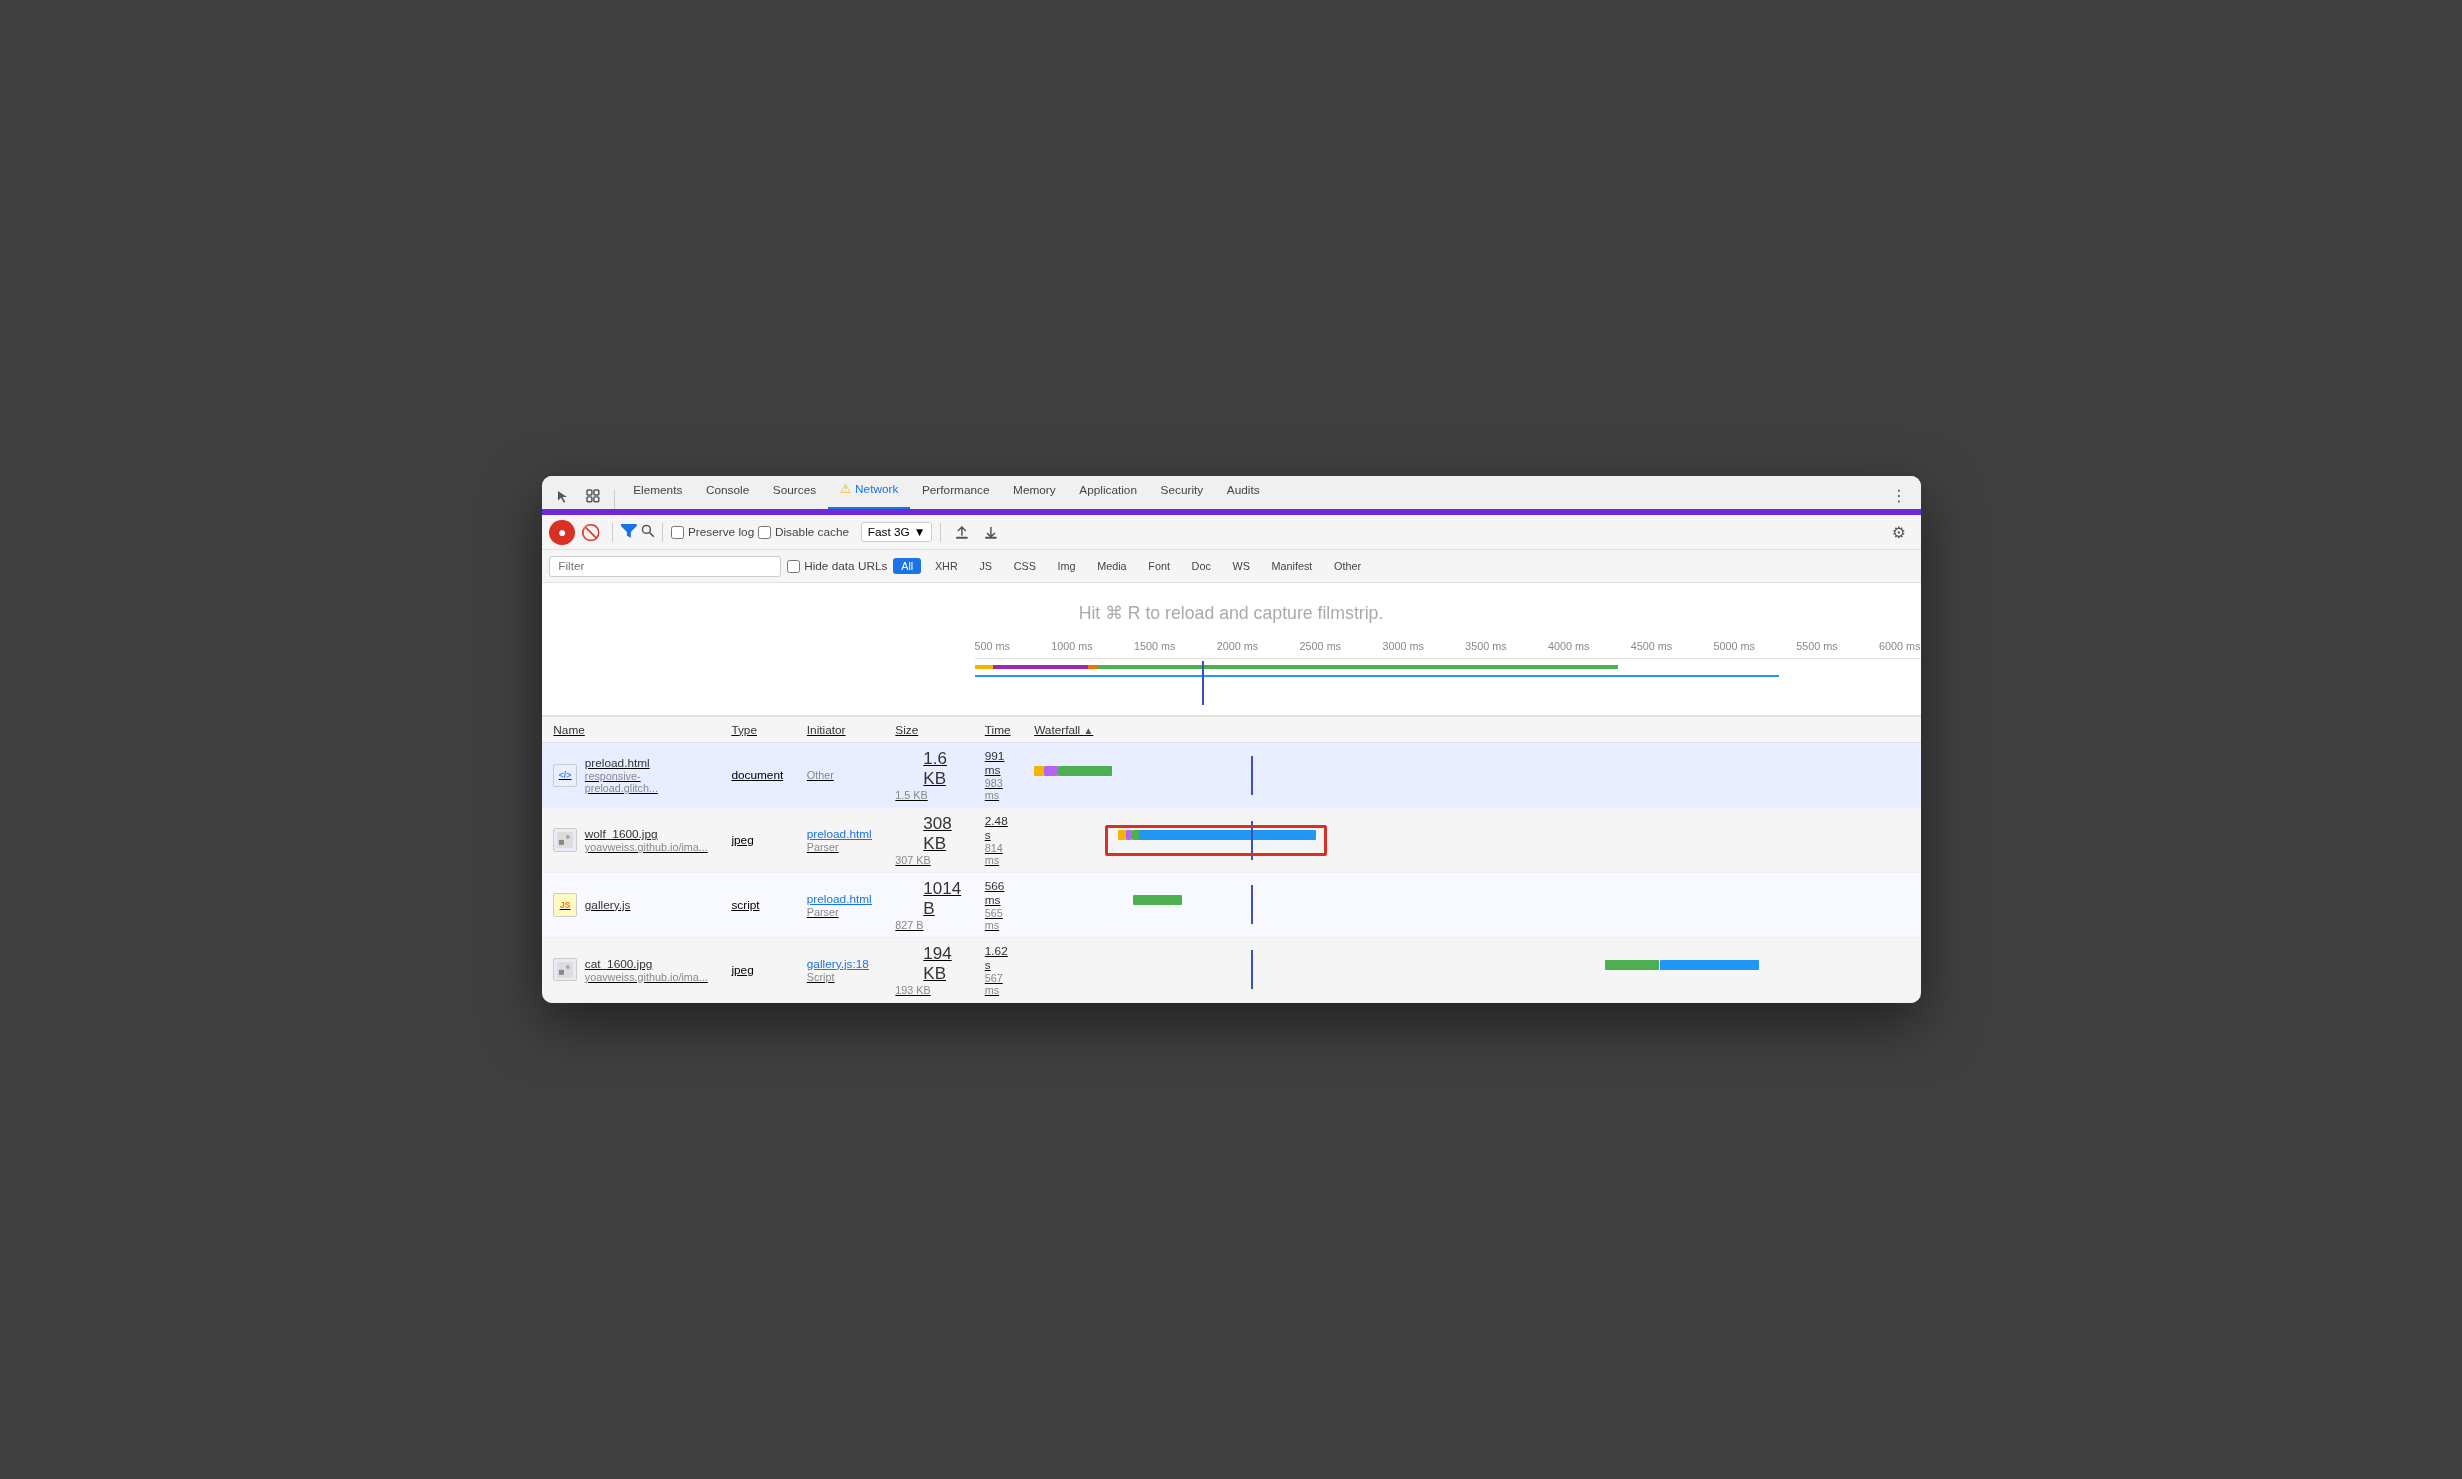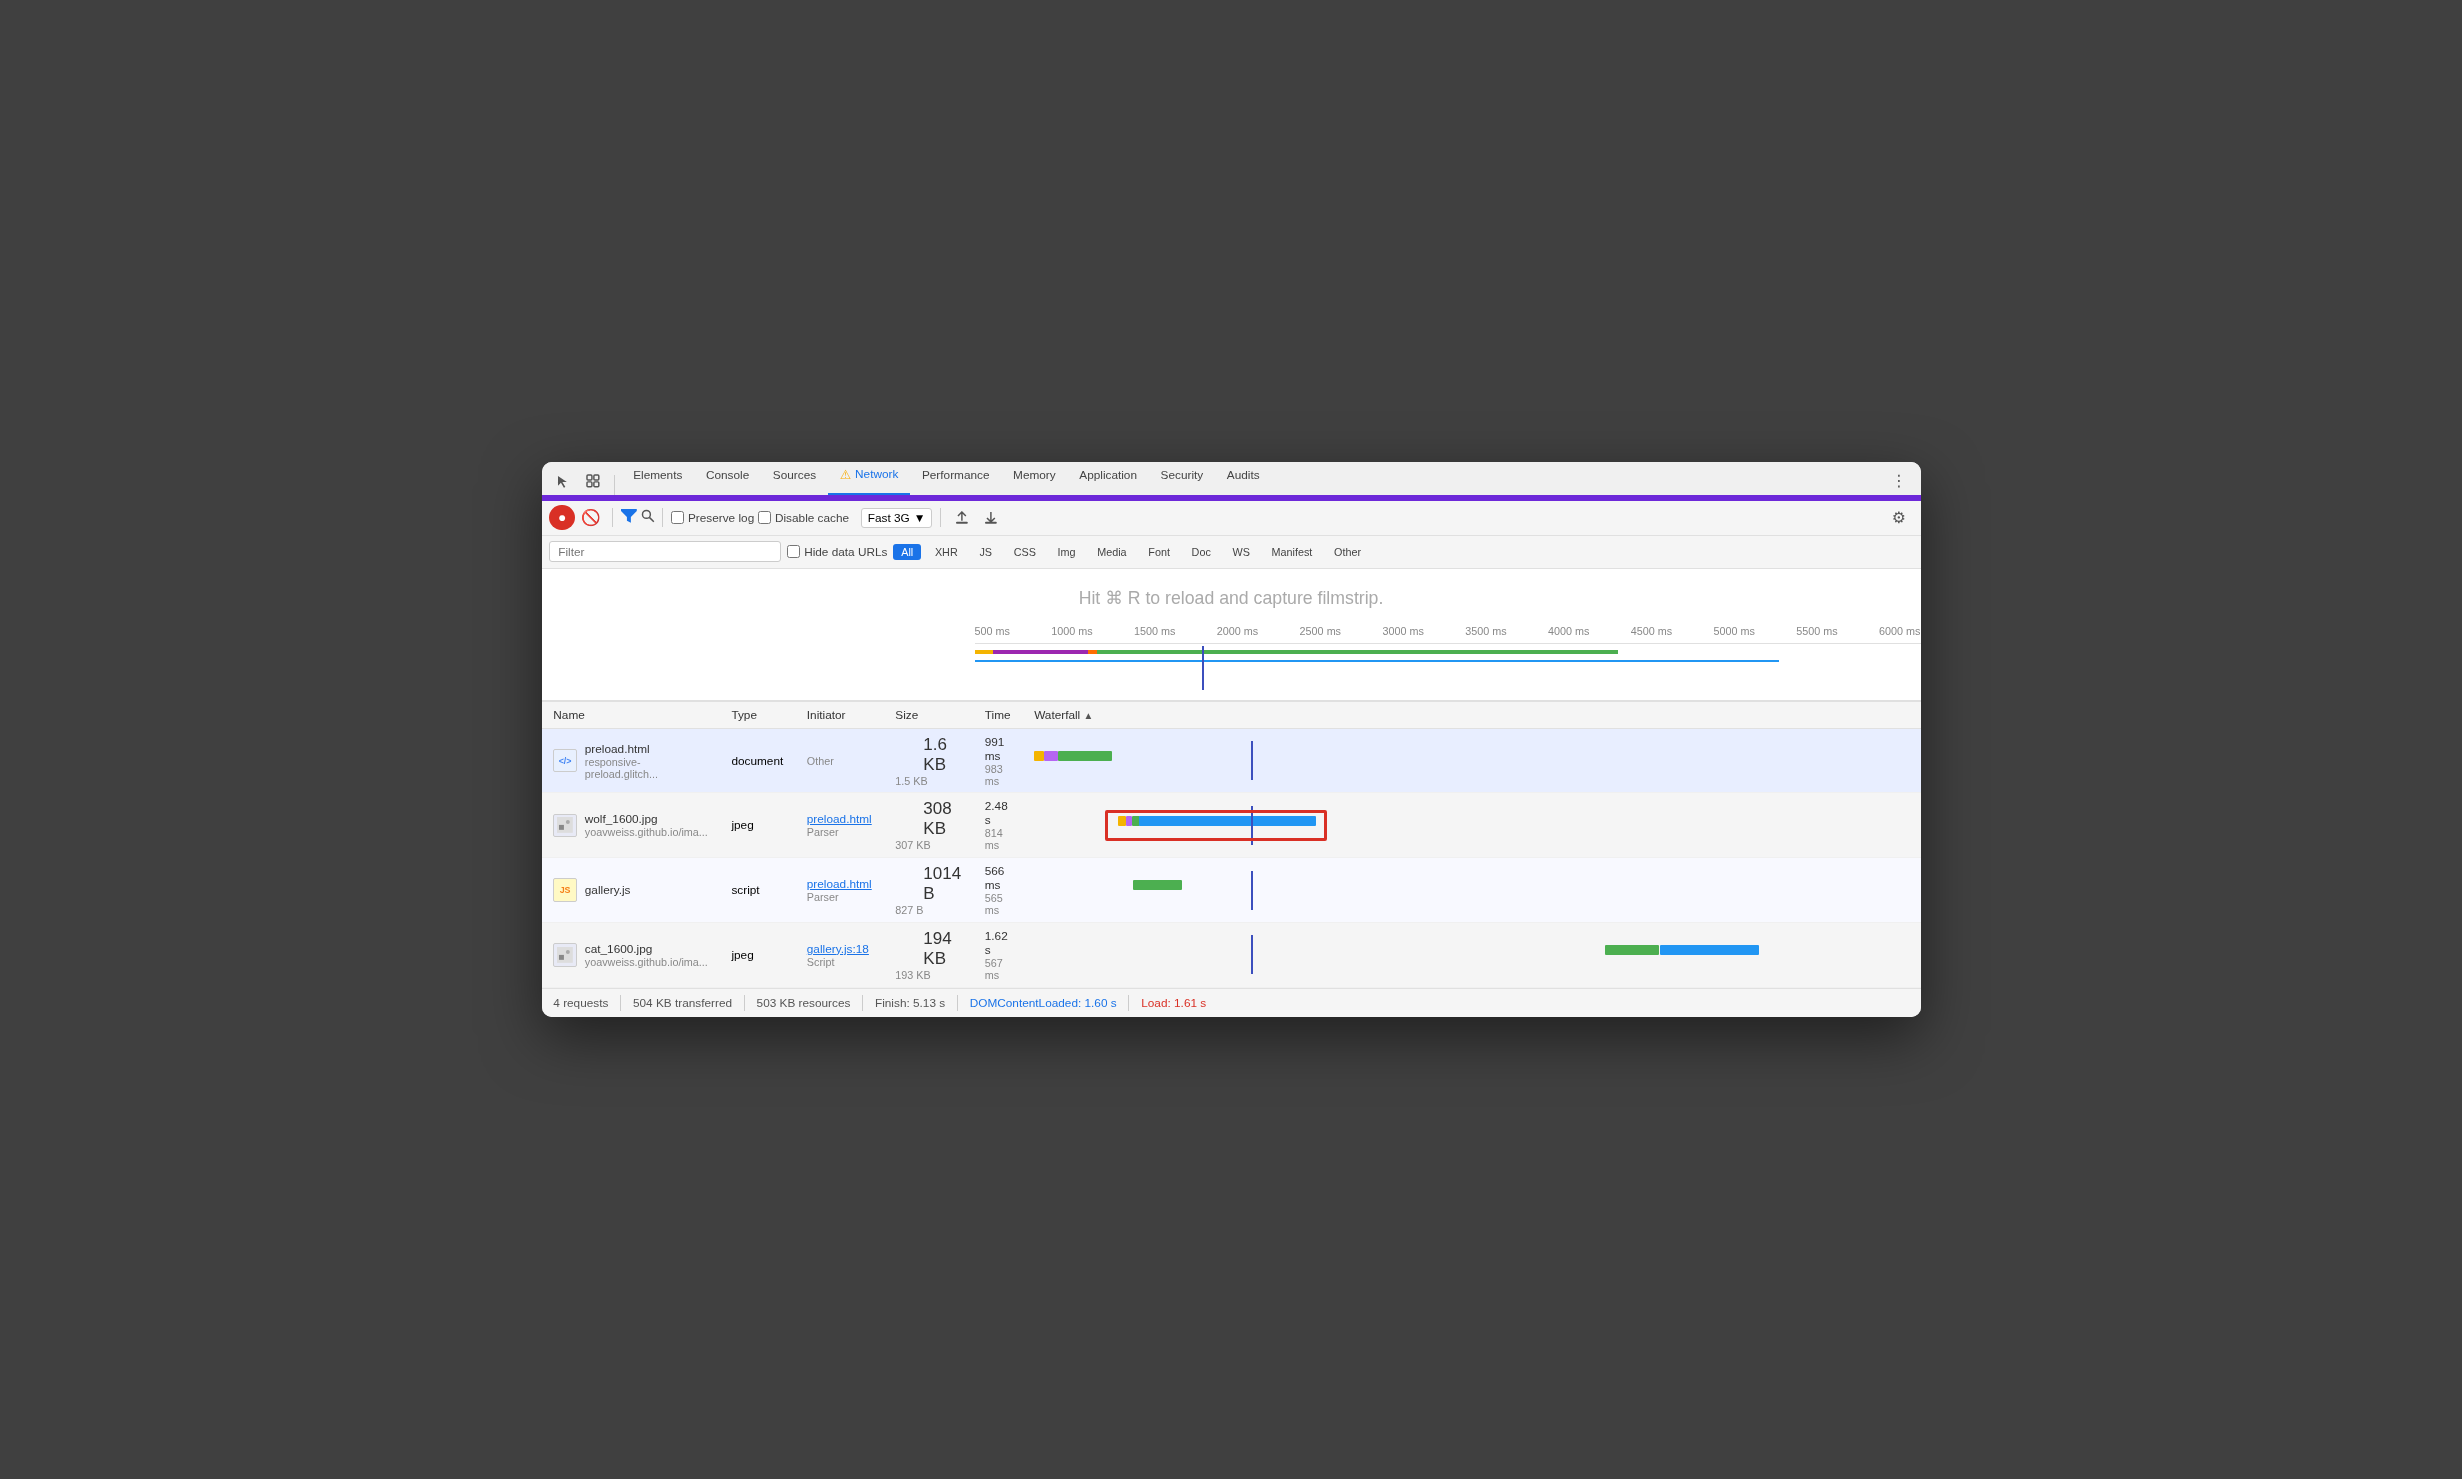--- a/index.html
+++ b/index.html
@@ -198,20 +198,21 @@
       font-size: 10.8px;
       color: #888;
       padding: 0 0 5.9px 0;
       border-bottom: 1px solid #e0e0e0;
     }
     
     .network-table {
       width: 100%;
       border-collapse: collapse;
       font-size: 11.8px;
+      text-decoration: underline;
     }
     .network-table thead {
       background: #f5f5f5;
       border-top: 1px solid #e0e0e0;
       border-bottom: 1px solid #e0e0e0;
     }
     .network-table thead th {
       padding: 5.9px 11.8px;
       text-align: left;
       font-weight: 500;
@@ -608,27 +609,14 @@
               <div class="wf-bar" style="left:571px; width:54px; top:14.8px; background:#4caf50;"></div>
               <div class="wf-bar wf-recv" style="left:626px; width:99px; top:14.8px;"></div>
               <div class="wf-vertical-line" style="left:217px;"></div>
             </div>
           </td>
         </tr>
       </tbody>
     </table>
   </div>
 
-  <div class="status-bar">
-    <span>4 requests</span>
-    <div class="status-divider"></div>
-    <span>504 KB transferred</span>
-    <div class="status-divider"></div>
-    <span>503 KB resources</span>
-    <div class="status-divider"></div>
-    <span>Finish: 5.13 s</span>
-    <div class="status-divider"></div>
-    <span class="status-dom">DOMContentLoaded: 1.60 s</span>
-    <div class="status-divider"></div>
-    <span class="status-load">Load: 1.61 s</span>
-  </div>
 </div>
 
 
 </body></html>

